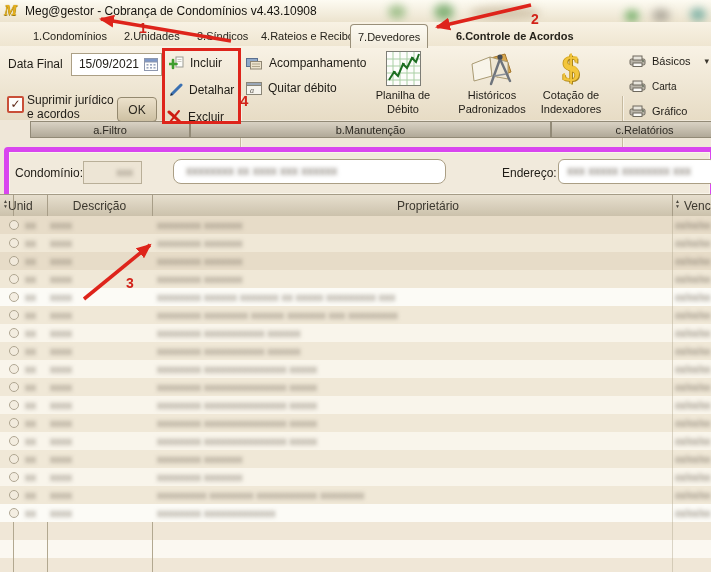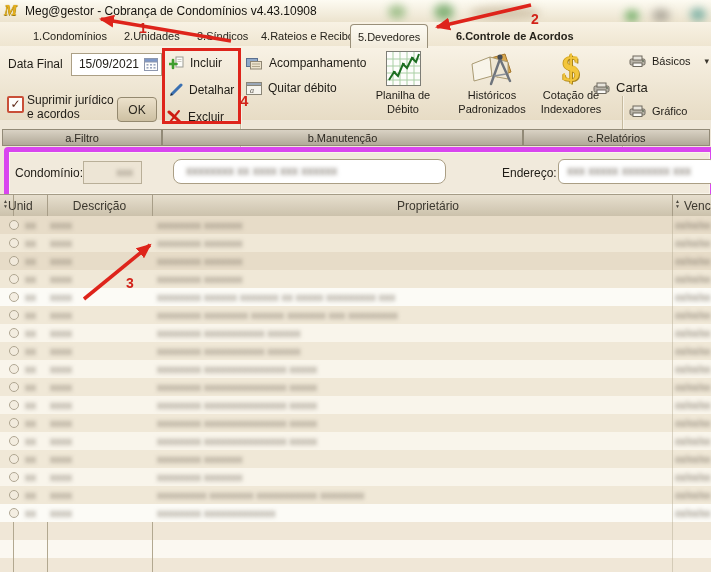--- a/index.html
+++ b/index.html
@@ -31,24 +31,24 @@
   .inp{position:absolute;background:#fff;border:1px solid #ab9f85;border-radius:0;}
   .tbtn{position:absolute;display:flex;align-items:center;gap:6px;font-size:12px;
     color:#1f1c16;cursor:default;white-space:nowrap;}
   .bigbtn{position:absolute;display:flex;flex-direction:column;align-items:center;
     font-size:11px;line-height:14px;color:#1f1c16;text-align:center;}
   .okbtn{position:absolute;width:38px;height:23px;border:1px solid #94896f;border-radius:4px;
     background:linear-gradient(#ece1cb,#cdc0a2);font-size:12px;color:#2a261e;
     display:flex;align-items:center;justify-content:center;}
   .chk{position:absolute;width:13px;height:13px;background:#fdfdfb;border:2px solid #c94f38;
     border-radius:2px;font:bold 12px/12px "DejaVu Sans",sans-serif;color:#5c2412;text-align:center;}
-  .secbar{position:absolute;top:129px;height:15px;
+  .secbar{position:absolute;top:121px;height:15px;
     background:linear-gradient(#d9d2c4,#b1a998);border:1px solid #928a77;
     display:flex;align-items:center;justify-content:center;
-    font-size:11px;color:#2d2922;}
+    font-size:11px;color:#2d2922;margin-left:28px;}
   
   .cbox{position:absolute;left:4px;top:147px;width:701px;height:42px;
     border:5px solid #d946ef;border-radius:4px;background:#f1eadc;
     box-shadow:inset 0 0 0 1px #f9f5ea;}
   .smudge{filter:blur(2px);color:#7b7163;font-size:11px;white-space:nowrap;}
   .smudge.big{font-size:12px;color:#6f665a;}
   
   .thead{position:absolute;left:0;top:194px;width:711px;height:22px;
     background:linear-gradient(#e7dfce,#cac0aa);border-top:1px solid #a59c87;
     border-bottom:1px solid #a09780;font-size:12px;color:#3c382f;}
@@ -86,21 +86,21 @@
     <div class="tabsep" style="left:113px;"></div>
     <div class="tabsep" style="left:187px;"></div>
     <div class="tabsep" style="left:251px;"></div>
     <div class="tabsep" style="left:345px;"></div>
     <div class="tabsep" style="left:427px;"></div>
     <div class="tabsep" style="left:551px;"></div>
     <div class="tab" style="left:26px;">1.Condomínios</div>
     <div class="tab" style="left:117px;">2.Unidades</div>
     <div class="tab" style="left:190px;">3.Síndicos</div>
     <div class="tab" style="left:254px;">4.Rateios e Recibos</div>
-    <div class="tab active" style="left:350px;">5.Devedores</div>
+    <div class="tab active" style="left:350px;">7.Devedores</div>
     <div class="tab" style="left:449px;font-weight:bold;">6.Controle de Acordos</div>
   </div>
 
   <div class="toolbar">
     <div class="tsep" style="left:240px;"></div>
     <div class="tsep" style="left:622px;"></div>
 
     <div class="abs lbl" style="left:8px;top:11px;">Data Final</div>
     <div class="inp" style="left:71px;top:7px;width:89px;height:21px;">
       <span class="abs" style="right:22px;top:3px;font-size:12px;color:#23201a;">15/09/2021</span>
@@ -234,21 +234,21 @@
           <svg width="17" height="12" viewBox="0 0 17 12">
             <rect x="1" y="4" width="15" height="6" rx="1.5" fill="#b9b4a9" stroke="#6e695e"></rect>
             <rect x="4" y="1" width="9" height="4" fill="#e8e5dc" stroke="#6e695e"></rect>
             <rect x="4" y="8" width="9" height="3.5" fill="#fbfaf7" stroke="#6e695e"></rect>
             <circle cx="14" cy="6" r="0.9" fill="#5f6a55"></circle>
           </svg>
         </span>
       <span>Básicos</span>
       <span style="font-size:9px;color:#3a362e;margin-left:8px;">▾</span>
     </div>
-    <div class="tbtn" style="left:593px;top:34px;font-size:13px;">
+    <div class="tbtn" style="left:629px;top:34px;font-size:10px;">
       <span>
           <svg width="17" height="12" viewBox="0 0 17 12">
             <rect x="1" y="4" width="15" height="6" rx="1.5" fill="#b9b4a9" stroke="#6e695e"></rect>
             <rect x="4" y="1" width="9" height="4" fill="#e8e5dc" stroke="#6e695e"></rect>
             <rect x="4" y="8" width="9" height="3.5" fill="#fbfaf7" stroke="#6e695e"></rect>
             <circle cx="14" cy="6" r="0.9" fill="#5f6a55"></circle>
           </svg>
         </span>
       <span>Carta</span>
     </div>

